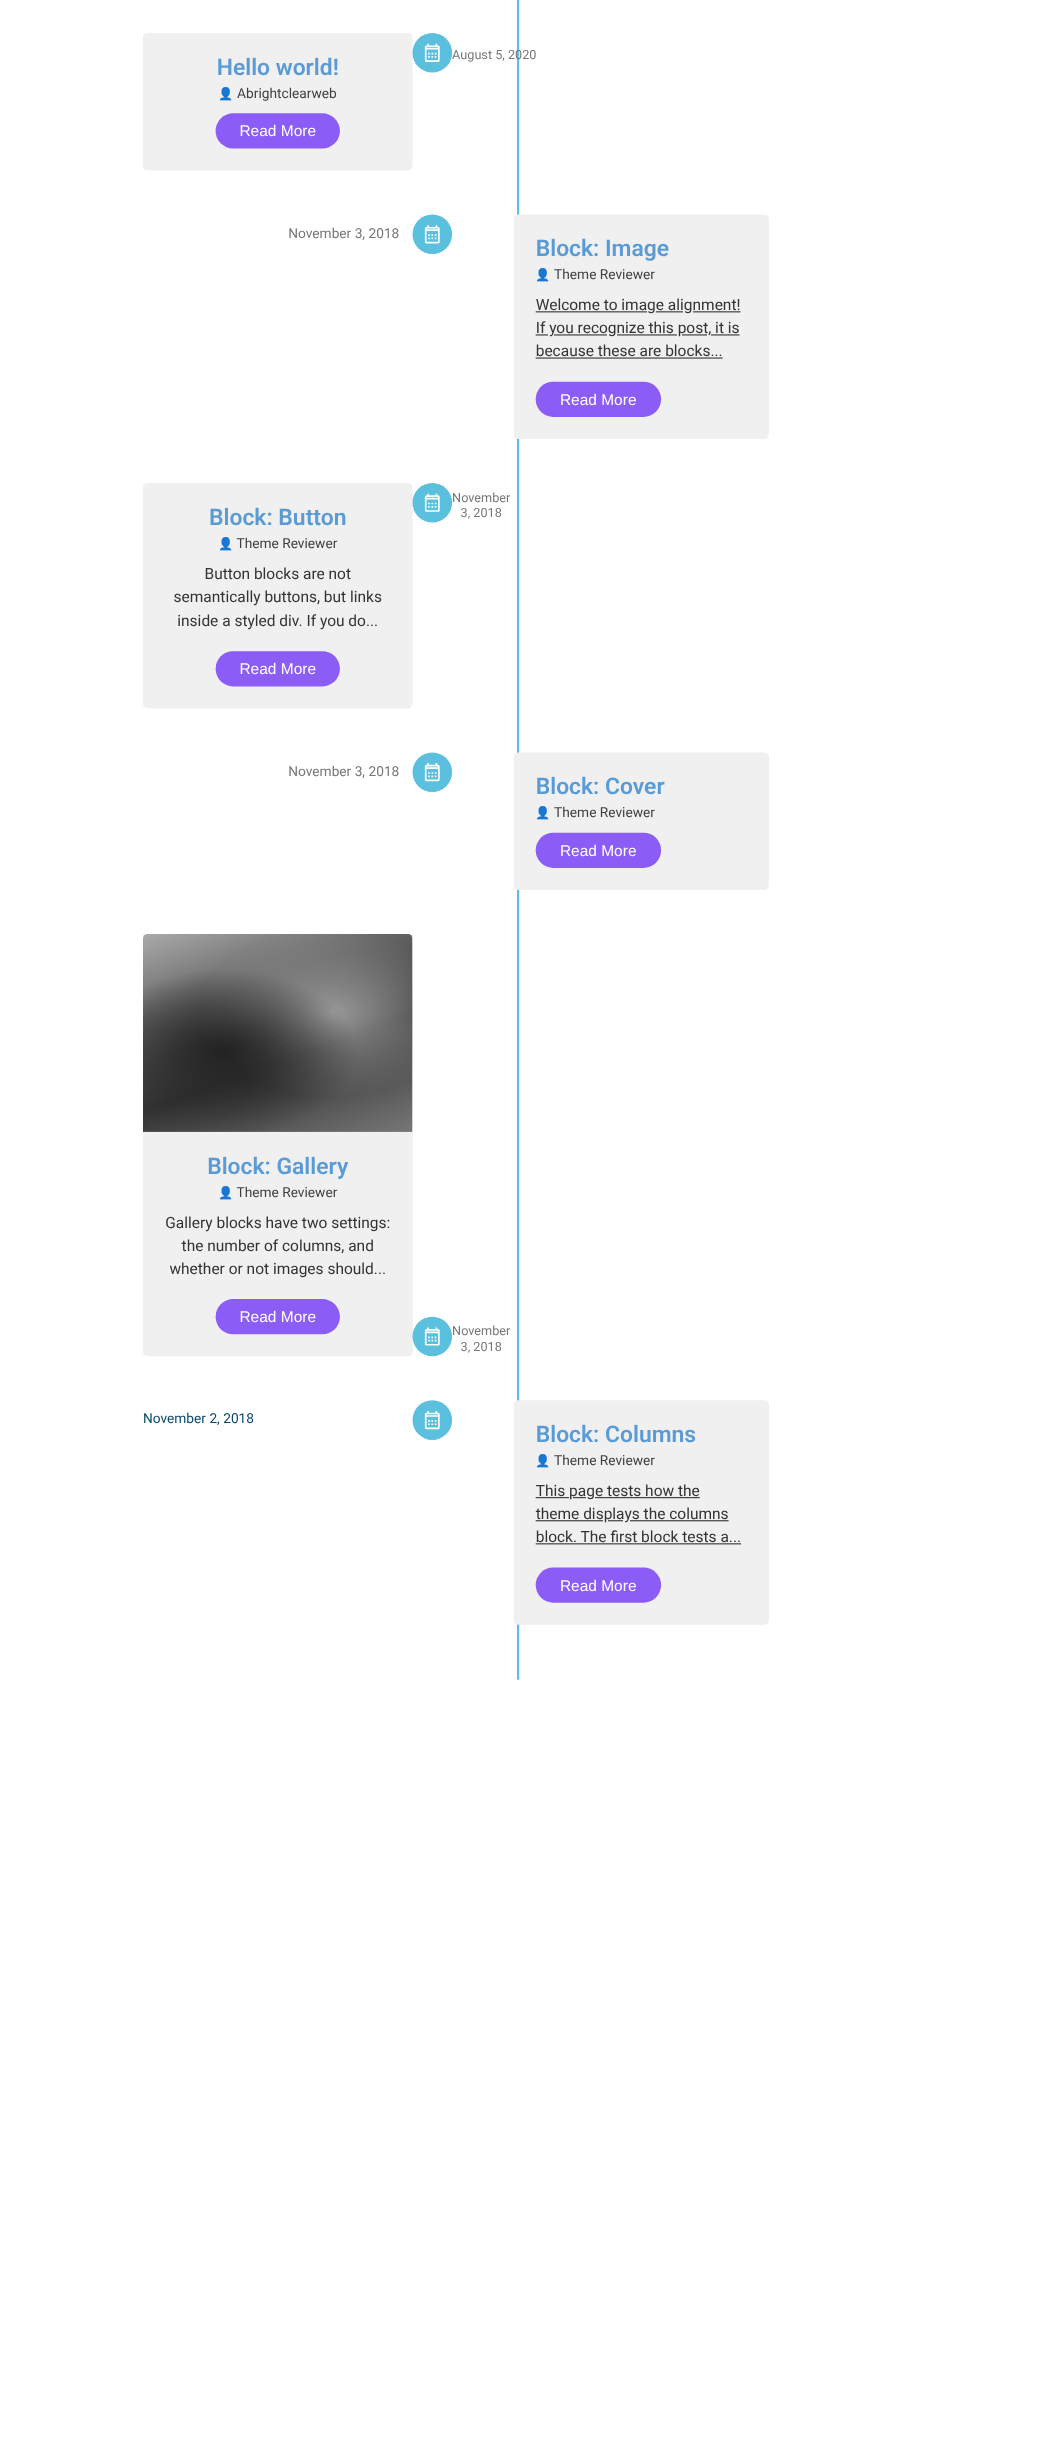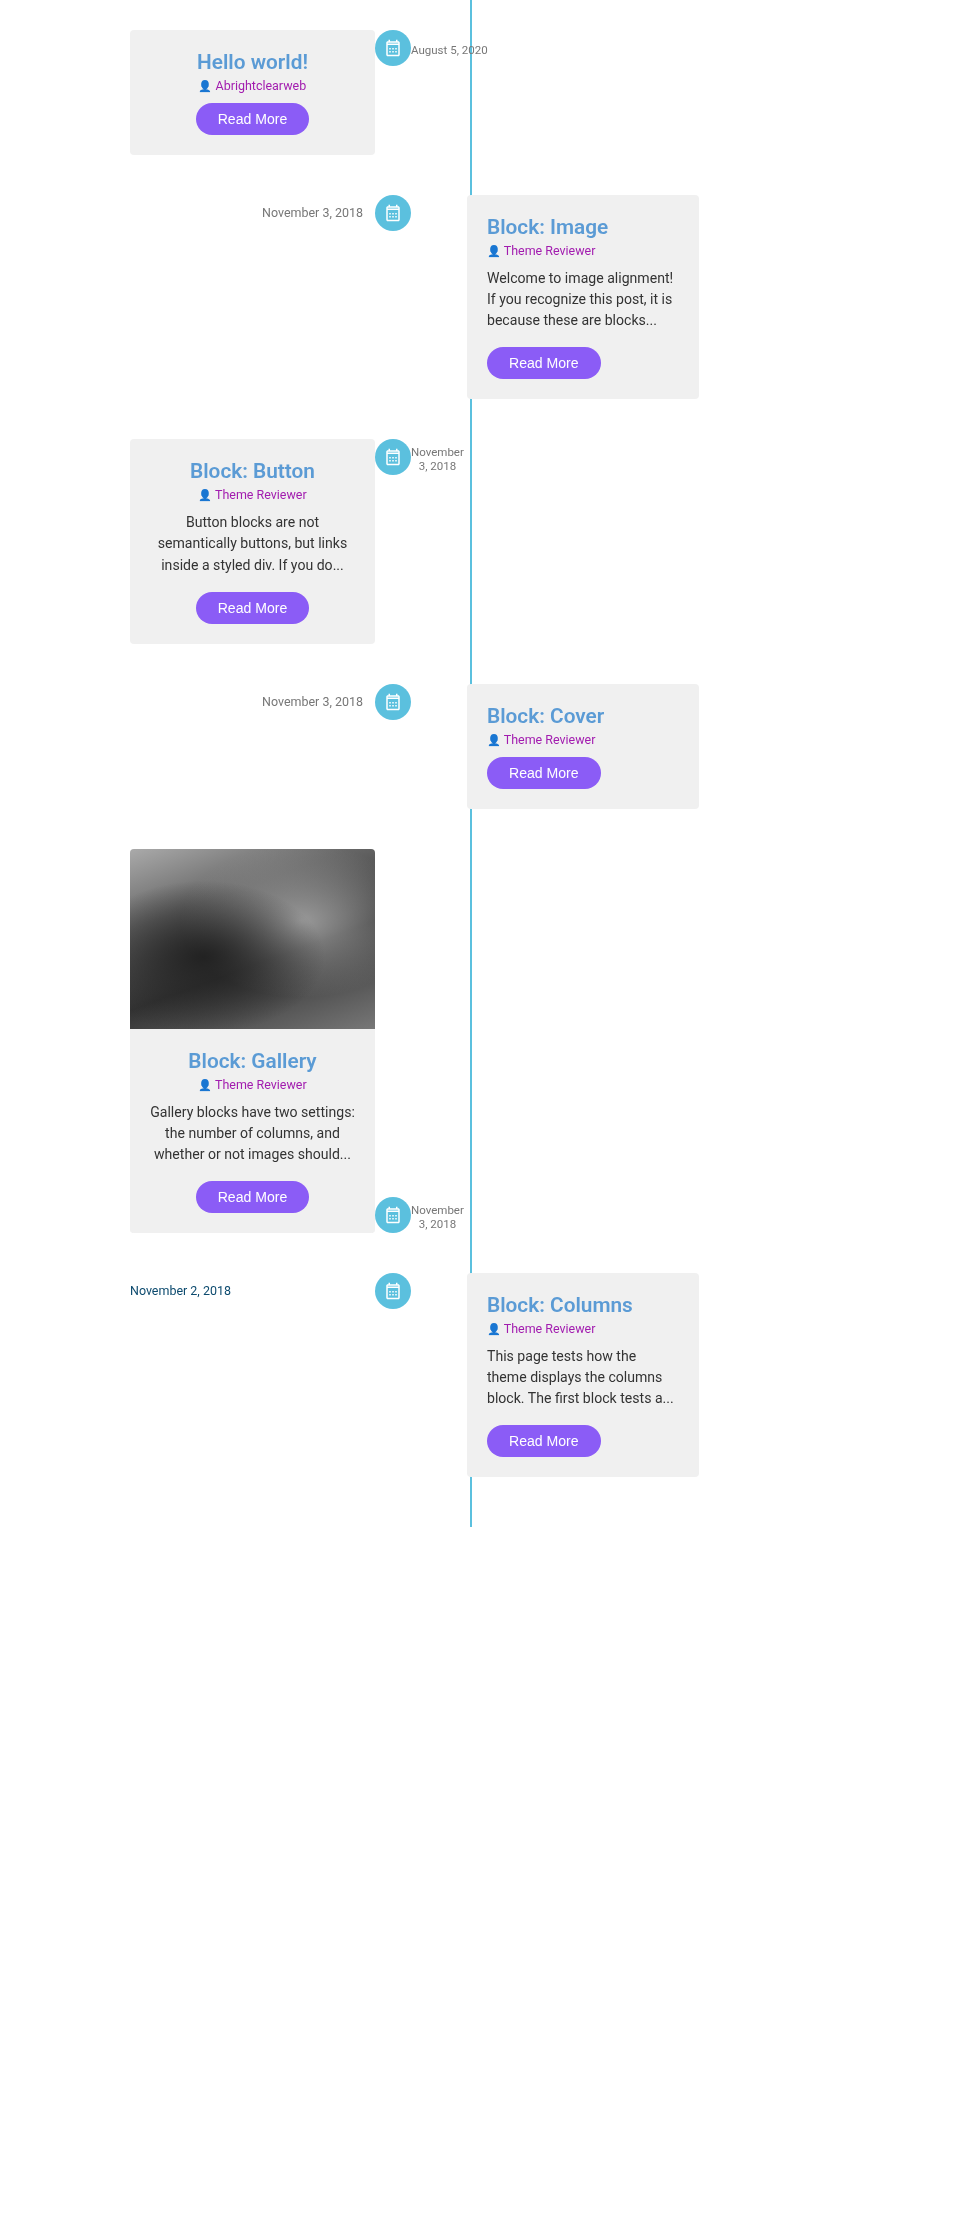--- a/index.html
+++ b/index.html
@@ -21,40 +21,41 @@
     .card-title {
       color: #5b9bd5;
       font-size: 1.3rem;
       font-weight: 600;
       margin-bottom: 4px;
       text-align: center;
     }
 
     .card-author {
       font-size: 0.78rem;
-      color: #a21caf;
+      color: #404040;
       margin-bottom: 10px;
       text-align: center;
     }
 
     .card-author::before {
       content: "👤 ";
       font-size: 0.7rem;
     }
 
     .card-excerpt {
       font-size: 0.88rem;
       color: #333;
       line-height: 1.5;
       margin-bottom: 16px;
       text-align: center;
     }
 
     .card-excerpt-left {
       text-align: left;
+      text-decoration: underline;
     }
 
     .read-more-btn {
       display: inline-block;
       background: #8b5cf6;
       color: #fff;
       border: none;
       border-radius: 20px;
       padding: 8px 22px;
       font-size: 0.88rem;

